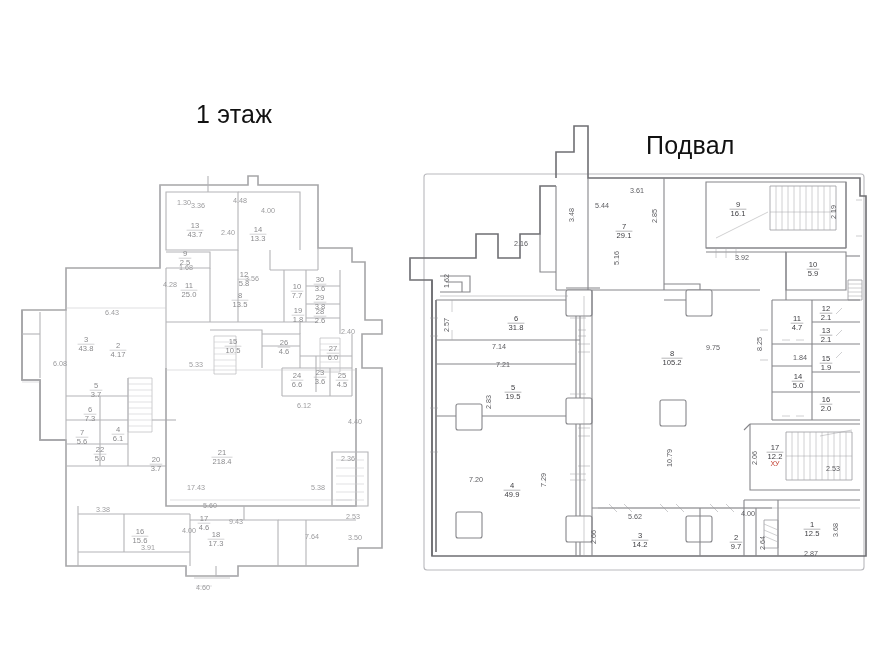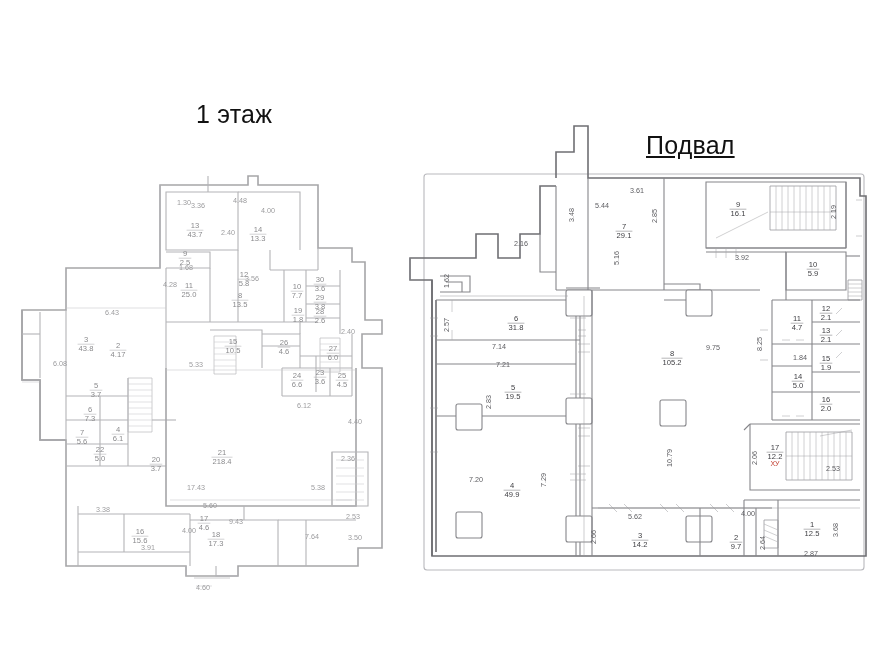--- a/index.html
+++ b/index.html
@@ -3,21 +3,21 @@
 <meta charset="utf-8">
 <style>
   html,body{margin:0;padding:0;background:#ffffff;}
   body{width:888px;height:666px;position:relative;overflow:hidden;
        font-family:"Liberation Sans",sans-serif;color:#1a1a1a;}
 
   .canvas{position:absolute;inset:0;}
 
   .title{position:absolute;font-size:25px;color:#111;letter-spacing:.2px;white-space:nowrap;}
   #title-floor1{left:196px;top:100px;}
-  #title-basement{left:646px;top:131px;text-decoration:underline;}
+  #title-basement{left:646px;top:131px;}
 
   svg{position:absolute;left:0;top:0;width:888px;height:666px;overflow:visible;}
 
   .w  {fill:none;stroke:#6f6f73;stroke-width:1.6;}
   .w2 {fill:none;stroke:#86868a;stroke-width:1.1;}
   .w3 {fill:none;stroke:#9b9b9f;stroke-width:.8;}
   .thin{fill:none;stroke:#a9a9ad;stroke-width:.55;}
   .dim {fill:none;stroke:#9a9a9e;stroke-width:.5;}
   .frame{fill:none;stroke:#b9b9bd;stroke-width:1.1;}
   .fillw{fill:#ffffff;}

